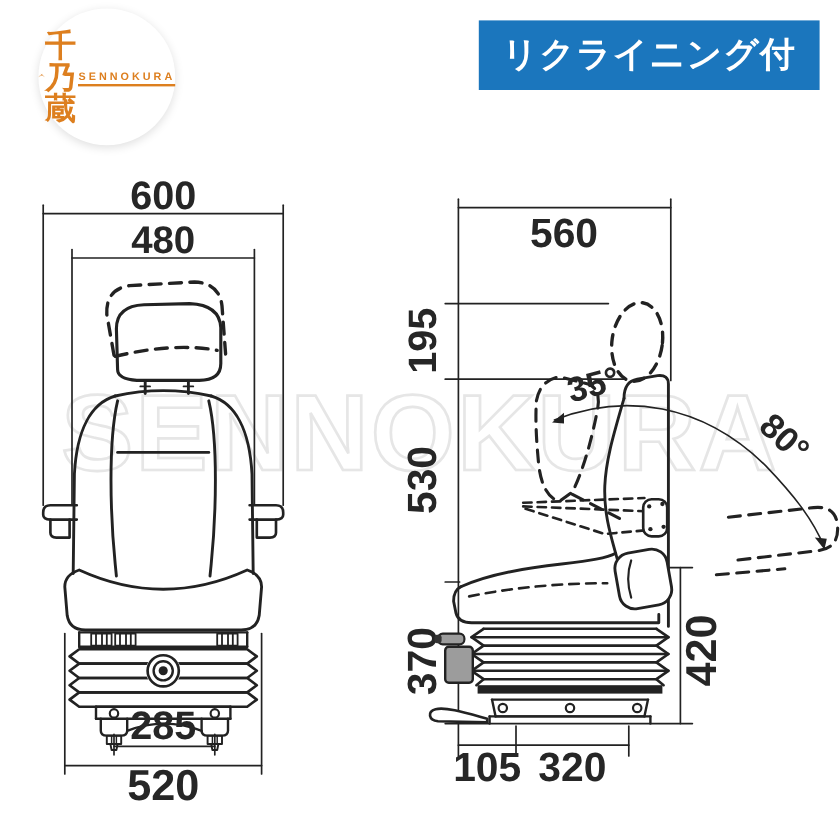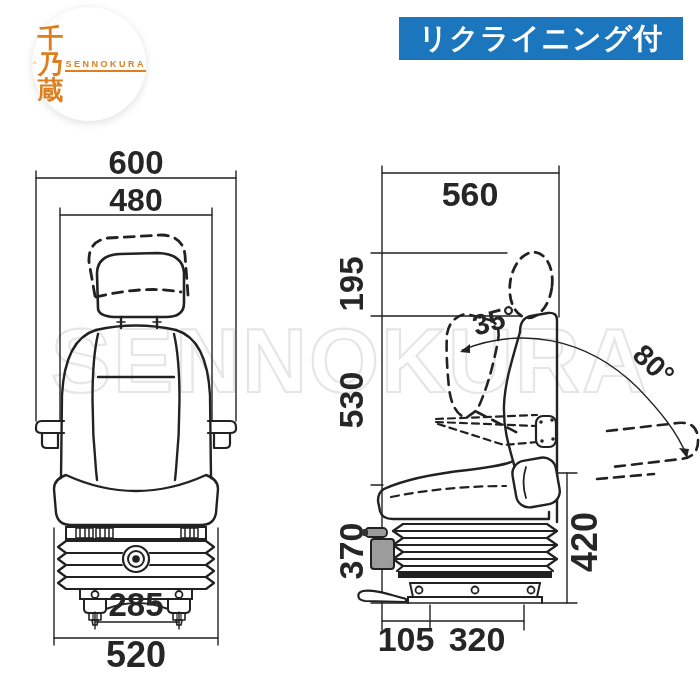--- a/index.html
+++ b/index.html
@@ -18,21 +18,21 @@
   .logo-sub{
     color:#dd7f1f;font-size:9px;font-weight:bold;letter-spacing:2.5px;margin-top:3px;
     border-bottom:2px solid #dd7f1f;padding-bottom:1px;line-height:1.2;
   }
   
   .badges{
     position:absolute;top:17px;right:17px;display:flex;flex-direction:column;
     align-items:flex-end;gap:12px;
   }
   .badge{
-    height:43px;display:flex;align-items:center;justify-content:center;
+    height:58px;display:flex;align-items:center;justify-content:center;
     color:#fff;font-weight:bold;font-size:29px;letter-spacing:1px;padding:0 16px;line-height:1;
   }
   .badge-blue{background:#1b76bd;width:284px;box-sizing:border-box;}
   .badge-green{background:#8cc63f;width:270px;box-sizing:border-box;}
   
   svg.diagram{position:absolute;left:0;top:0;}
   svg text.dim{
     font-family:"Liberation Sans","DejaVu Sans",sans-serif;
     font-weight:bold;fill:#262626;
   }

